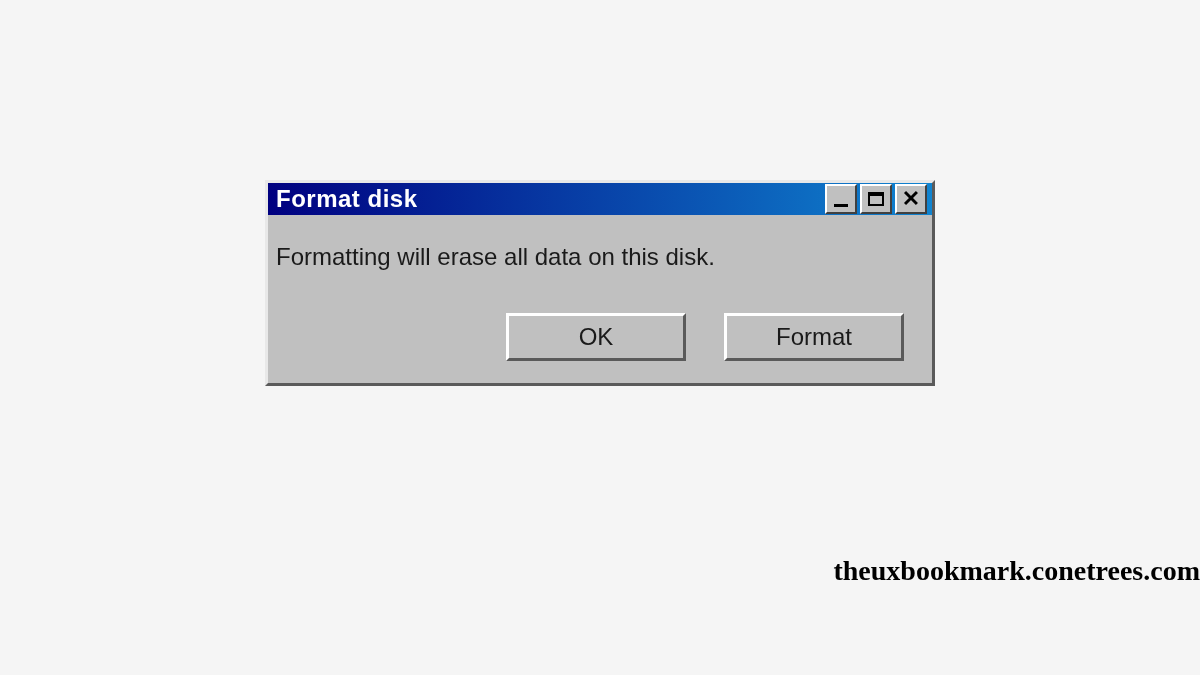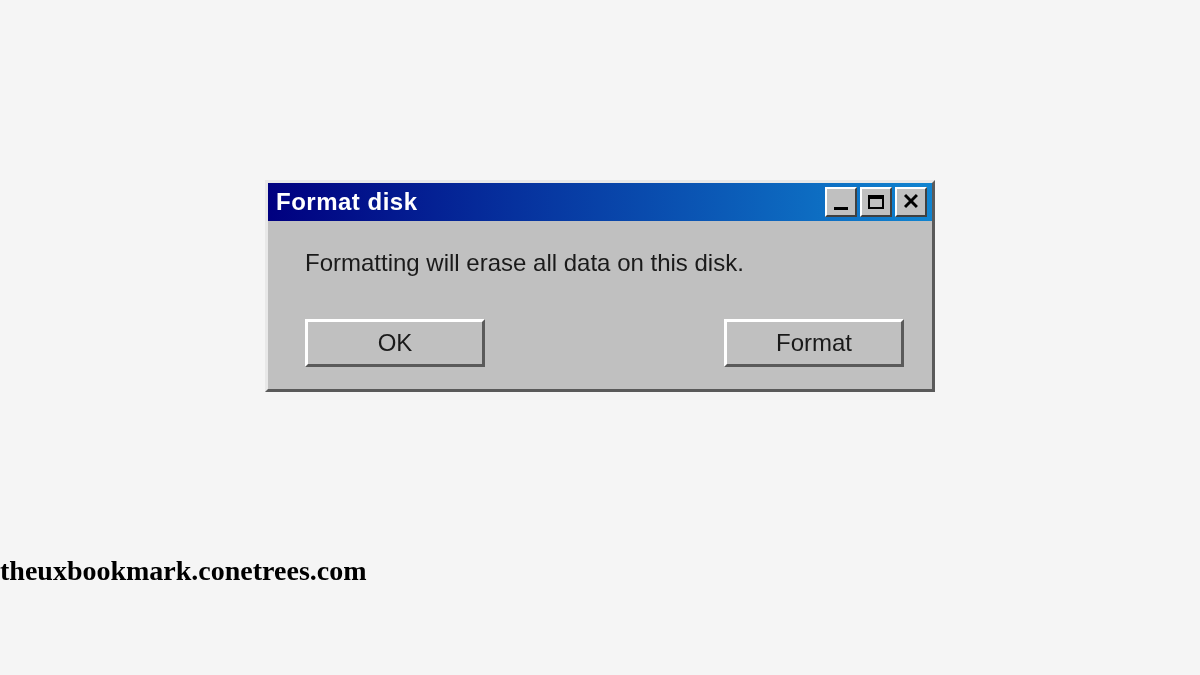--- a/index.html
+++ b/index.html
@@ -25,21 +25,21 @@
       background: #c0c0c0;
       border: 3px solid;
       border-color: #e8e8e8 #5a5a5a #5a5a5a #e8e8e8;
       position: absolute;
       top: 180px;
       left: 265px;
     }
     
     .titlebar {
       background: linear-gradient(to right, #000080, #1084d0);
-      height: 38px;
+      height: 32px;
       display: flex;
       align-items: center;
       justify-content: space-between;
       padding: 0 5px 0 8px;
     }
     
     .titlebar-text {
       color: white;
       font-weight: bold;
       font-size: 24px;
@@ -80,33 +80,33 @@
     
     .close-glyph {
       font-family: Arial, sans-serif;
       font-size: 22px;
       font-weight: bold;
       line-height: 1;
       color: #000;
     }
     
     .dialog-body {
-      padding: 28px 24px 22px 37px;
+      padding: 28px 24px 22px 8px;
     }
     
     .dialog-message {
       font-size: 24px;
       color: #1a1a1a;
       font-family: "MS Sans Serif", "Tahoma", sans-serif;
     }
     
     .dialog-buttons {
       display: flex;
-      justify-content: space-between;
-      gap: 22px;
+      justify-content: flex-end;
+      gap: 38px;
       margin-top: 42px;
       padding-right: 4px;
     }
     
     .dialog-button {
       width: 180px;
       height: 48px;
       background: #c0c0c0;
       border: 3px solid;
       border-color: #ffffff #5a5a5a #5a5a5a #ffffff;
@@ -119,21 +119,21 @@
       justify-content: center;
     }
     
     .caption {
       position: absolute;
       top: 555px;
       font-family: Georgia, "Times New Roman", serif;
       font-size: 28px;
       font-weight: bold;
       color: #000;
-      text-align: left;
+      text-align: right;
       width: 100%;
     }
   </style>
 </head>
 <body>
 
 <div class="dialog">
   <div class="titlebar">
     <span class="titlebar-text">Format disk</span>
     <div class="window-controls">

